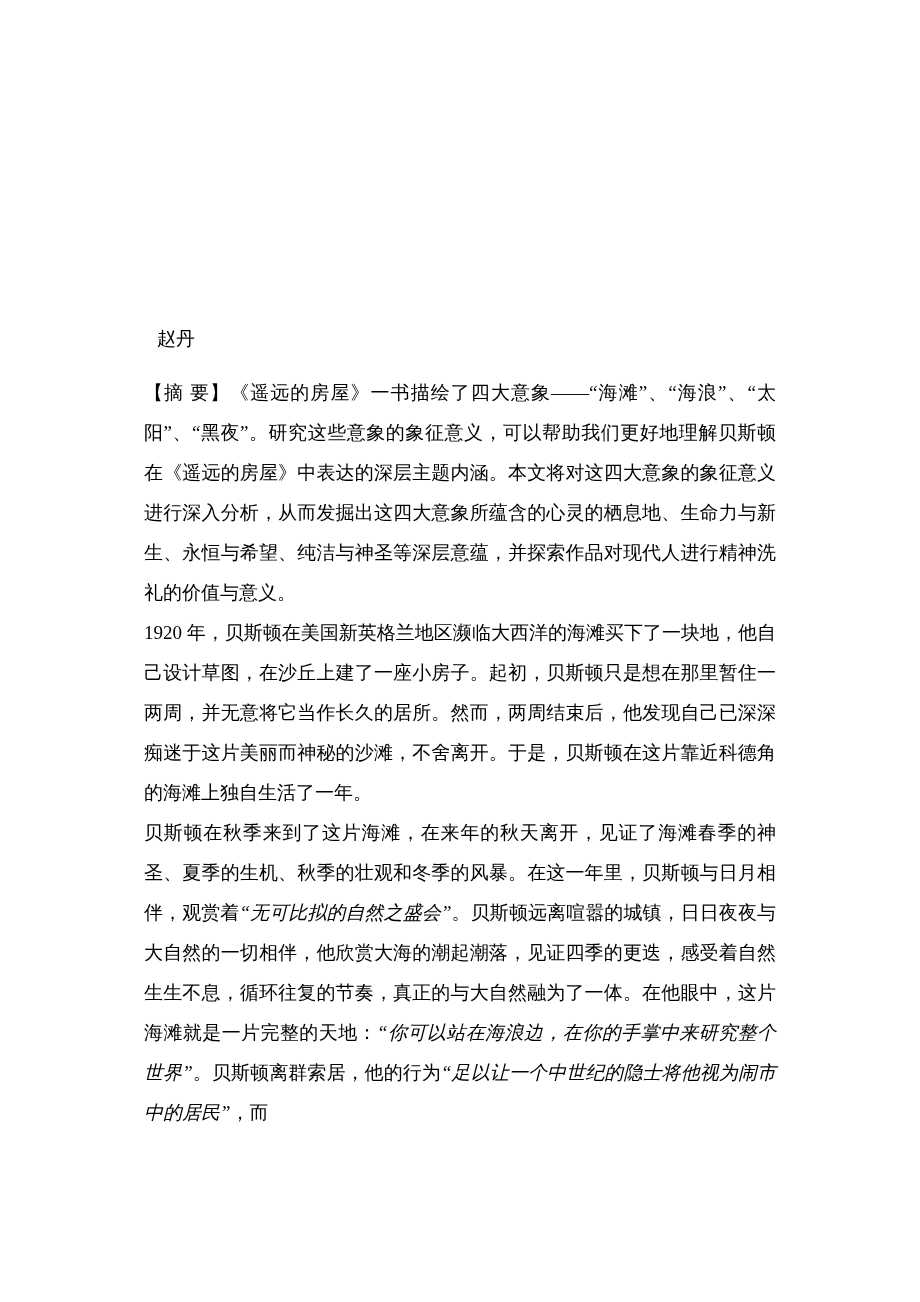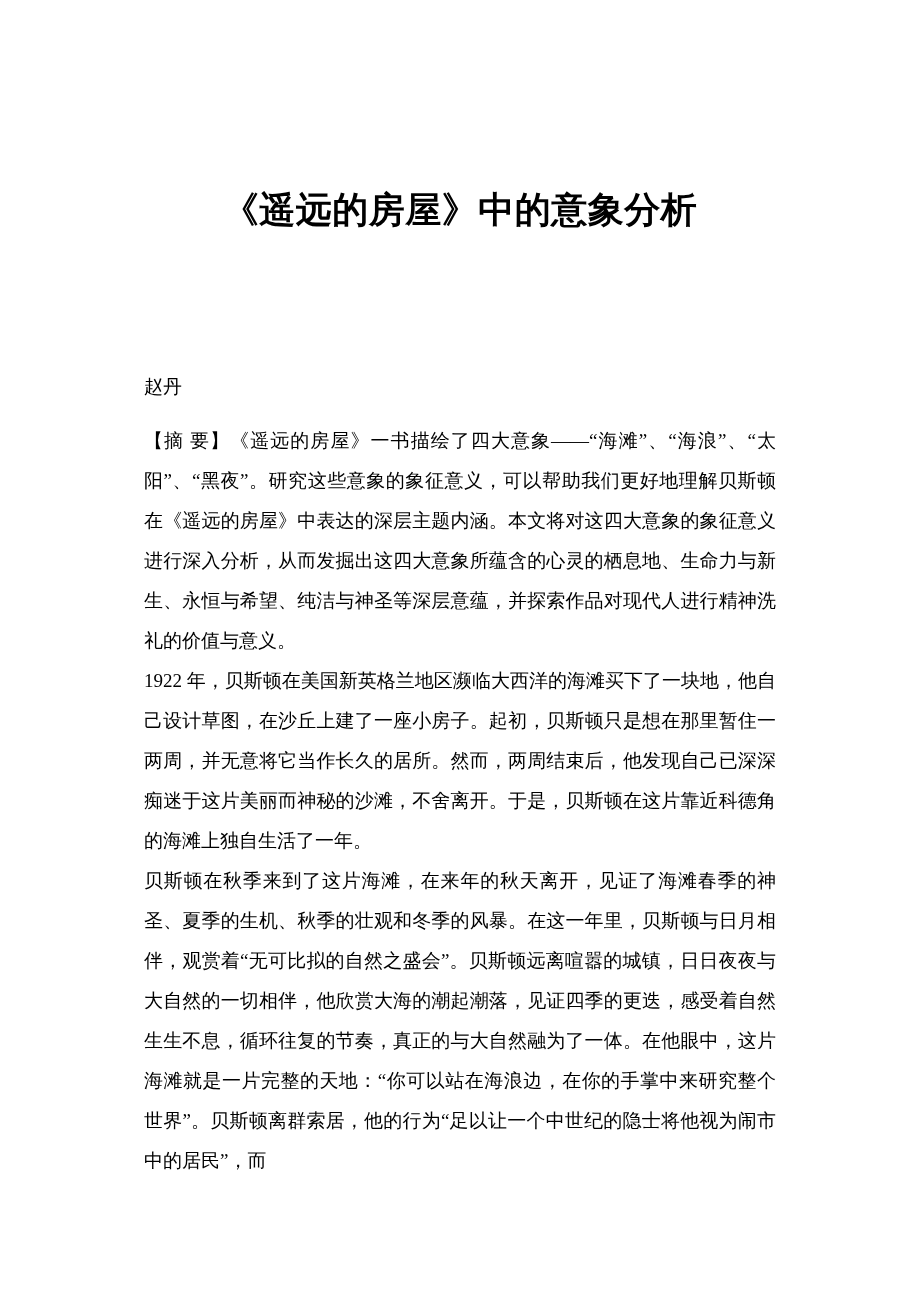--- a/index.html
+++ b/index.html
@@ -24,46 +24,46 @@
     font-size: 36px;
     line-height: 48px;
     font-weight: bold;
     text-align: center;
     letter-spacing: 0.5px;
   }
   .content {
     margin: 0 144px;
   }
   .author {
-    margin: 133px 0 0 0;
+    margin: 133px 0 0 13px;
     font-size: 19px;
     line-height: 40px;
   }
   .para {
     margin: 0;
     font-size: 19px;
     line-height: 40px;
     text-align: justify;
     text-justify: inter-ideograph;
   }
   .abstract {
     margin-top: 14px;
   }
   .heading {
     font-weight: normal;
   }
   .italic {
+    font-style: italic;
   }
 </style>
 </head>
 <body>
 
 <div class="page">
-  <h1 class="title">《遥远的房屋》中的意象分析</h1>
   <div class="content">
     <p class="author">赵丹</p>
     <p class="para abstract">【摘 要】《遥远的房屋》一书描绘了四大意象——“海滩”、“海浪”、“太阳”、“黑夜”。研究这些意象的象征意义，可以帮助我们更好地理解贝斯顿在《遥远的房屋》中表达的深层主题内涵。本文将对这四大意象的象征意义进行深入分析，从而发掘出这四大意象所蕴含的心灵的栖息地、生命力与新生、永恒与希望、纯洁与神圣等深层意蕴，并探索作品对现代人进行精神洗礼的价值与意义。</p>
     <div id="document-body">
-        <p class="para"><span>1922 年，贝斯顿在美国新英格兰地区濒临大西洋的海滩买下了一块地，他自己设计草图，在沙丘上建了一座小房子。起初，贝斯顿只是想在那里暂住一两周，并无意将它当作长久的居所。然而，两周结束后，他发现自己已深深痴迷于这片美丽而神秘的沙滩，不舍离开。于是，贝斯顿在这片靠近科德角的海滩上独自生活了一年。</span></p>
+        <p class="para"><span>1920 年，贝斯顿在美国新英格兰地区濒临大西洋的海滩买下了一块地，他自己设计草图，在沙丘上建了一座小房子。起初，贝斯顿只是想在那里暂住一两周，并无意将它当作长久的居所。然而，两周结束后，他发现自己已深深痴迷于这片美丽而神秘的沙滩，不舍离开。于是，贝斯顿在这片靠近科德角的海滩上独自生活了一年。</span></p>
         <p class="para"><span>贝斯顿在秋季来到了这片海滩，在来年的秋天离开，见证了海滩春季的神圣、夏季的生机、秋季的壮观和冬季的风暴。在这一年里，贝斯顿与日月相伴，观赏着</span><span class="italic">“无可比拟的自然之盛会”</span><span>。贝斯顿远离喧嚣的城镇，日日夜夜与大自然的一切相伴，他欣赏大海的潮起潮落，见证四季的更迭，感受着自然生生不息，循环往复的节奏，真正的与大自然融为了一体。在他眼中，这片海滩就是一片完整的天地：</span><span class="italic">“你可以站在海浪边，在你的手掌中来研究整个世界”</span><span>。贝斯顿离群索居，他的行为</span><span class="italic">“足以让一个中世纪的隐士将他视为闹市中的居民”</span><span>，而</span></p>
       </div>
   </div>
 </div>
 
 </body></html>

